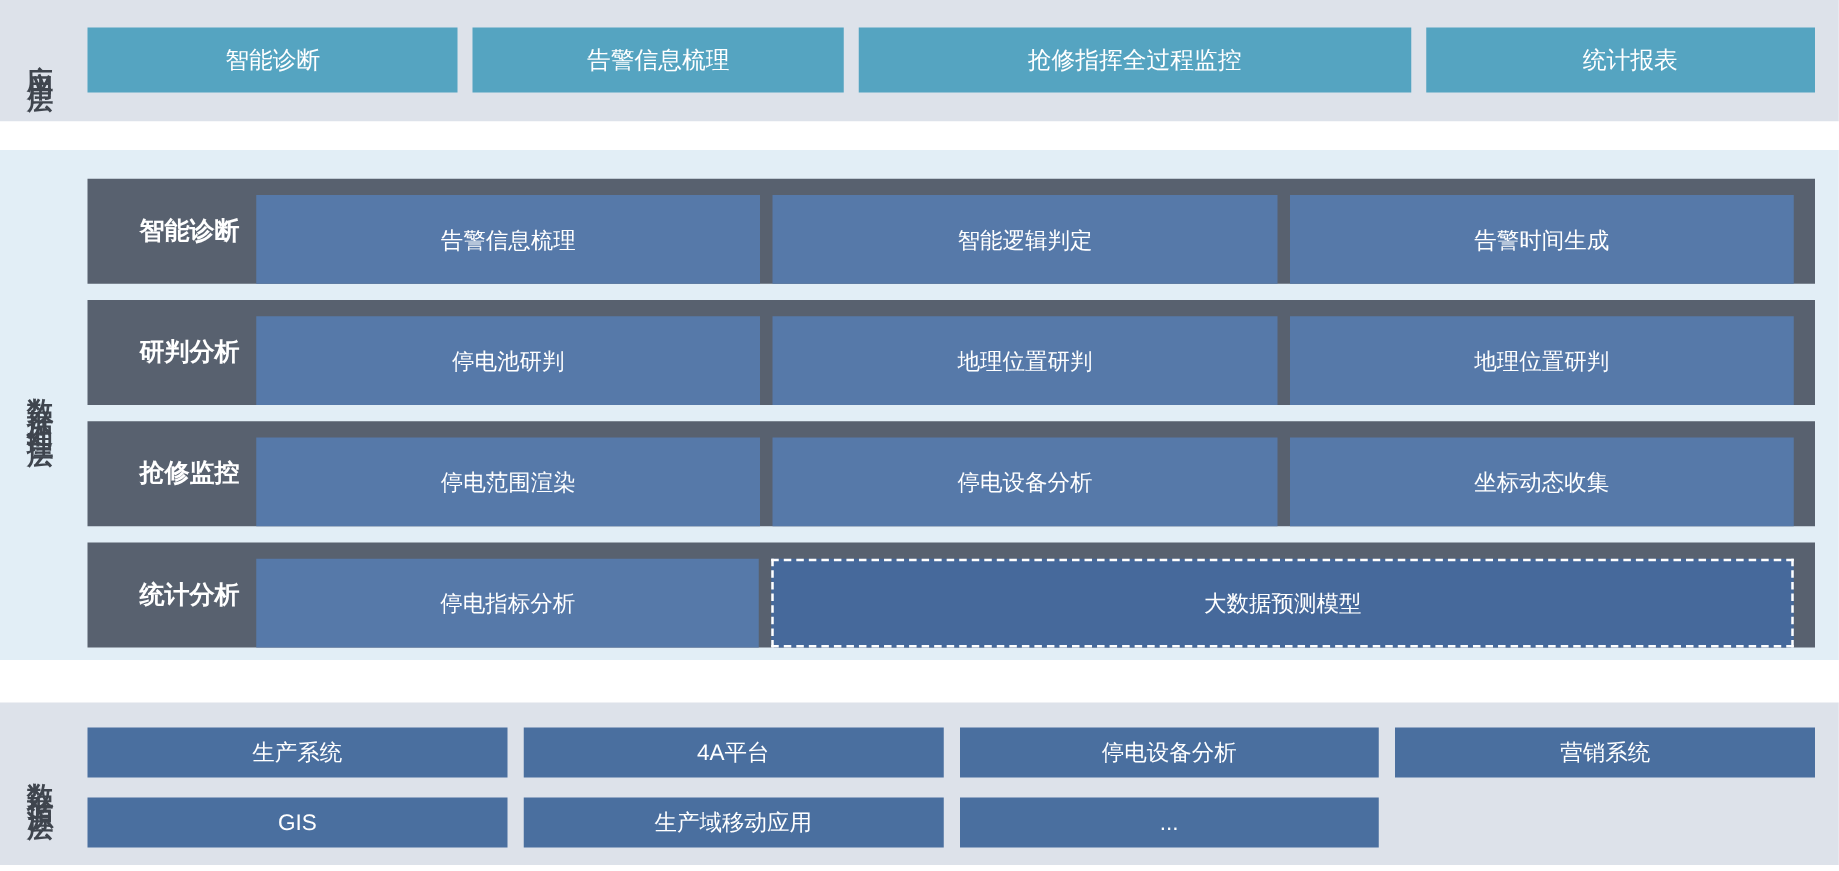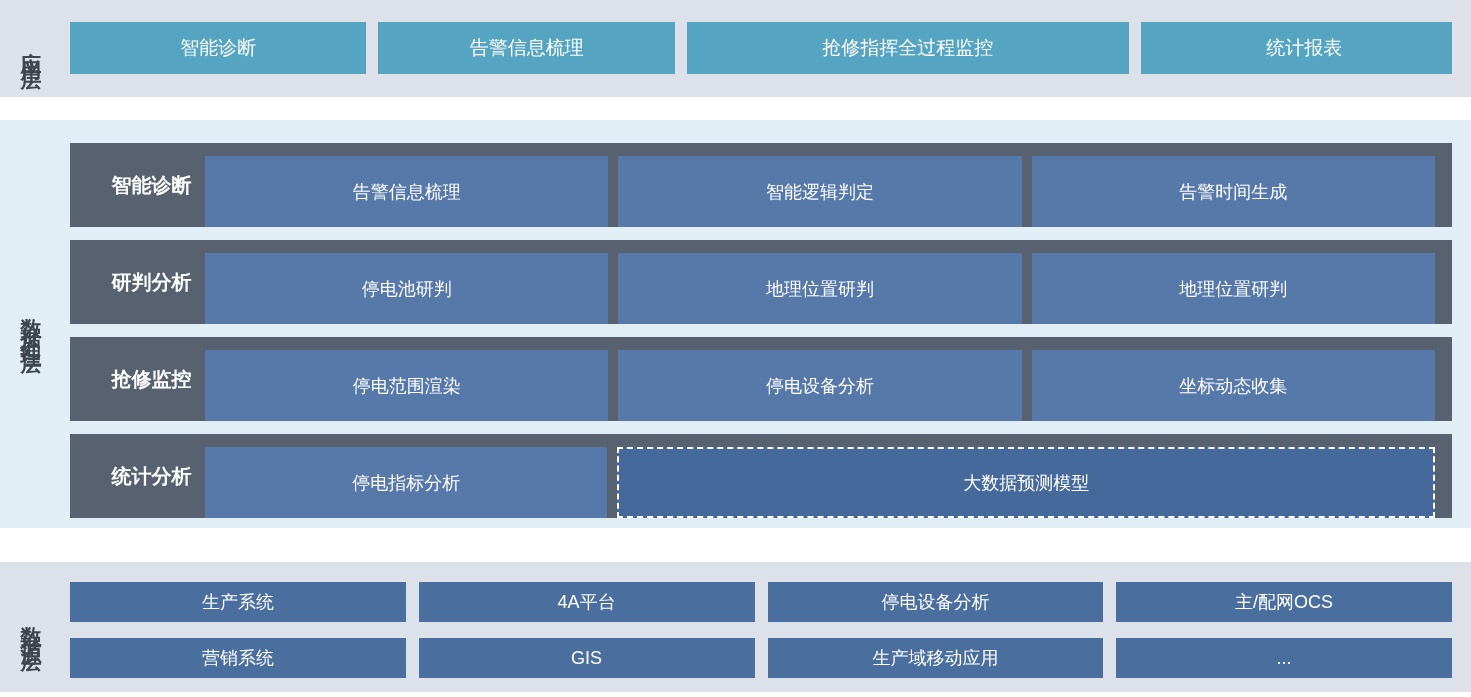--- a/index.html
+++ b/index.html
@@ -134,21 +134,20 @@
 
     </div>
   </section>
 
   <section class="layer layer-src">
     <div class="vlabel">数据源层</div>
     <div class="src-grid">
       <div class="src-box">生产系统</div>
       <div class="src-box">4A平台</div>
       <div class="src-box">停电设备分析</div>
-      <div class="src-box">主/配网OCS</div>
       <div class="src-box">营销系统</div>
       <div class="src-box">GIS</div>
       <div class="src-box">生产域移动应用</div>
       <div class="src-box">...</div>
     </div>
   </section>
 
 </div>
 
 </body></html>

